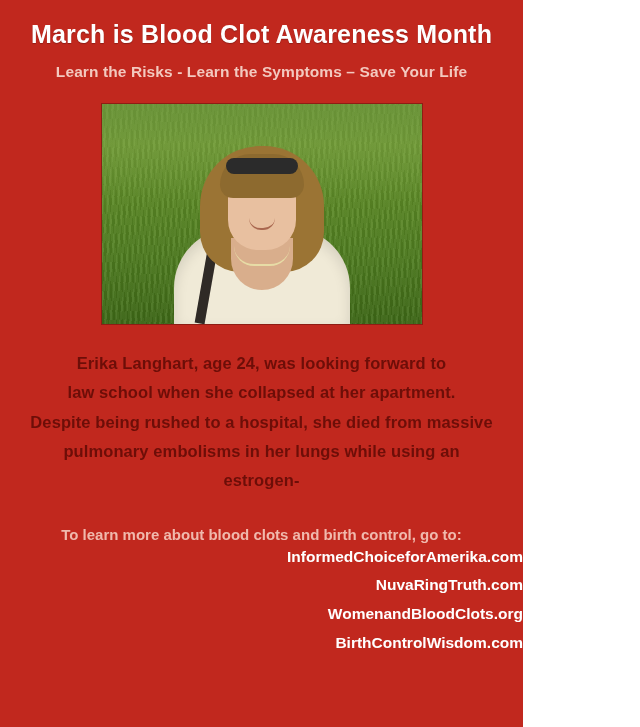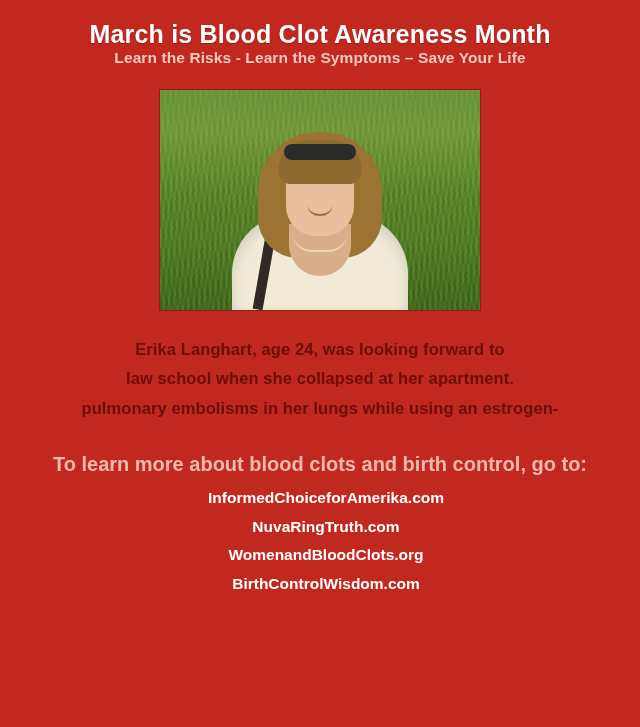--- a/index.html
+++ b/index.html
@@ -5,40 +5,41 @@
   html, body {
     margin: 0;
     padding: 0;
     background: #ffffff;
   }
   body {
     font-family: "Liberation Sans", sans-serif;
   }
   .poster {
     position: relative;
-    width: 640px;
+    width: 523px;
     height: 727px;
     background: #c1281e;
     overflow: hidden;
     box-sizing: border-box;
   }
   .headline {
     text-align: center;
     color: #ffffff;
     font-size: 25px;
     font-weight: bold;
     letter-spacing: 0.2px;
     padding-top: 20px;
     text-shadow: 0 1px 1px rgba(0,0,0,0.25);
   }
   .subhead {
     text-align: center;
     color: #f3c9bf;
     font-size: 15.5px;
     font-weight: bold;
+    margin-top: 14px;
     letter-spacing: 0.1px;
   }
   .photo-wrap {
     width: 320px;
     height: 220px;
     margin: 22px auto 0 auto;
     border: 1px solid #8e1d14;
     position: relative;
     overflow: hidden;
     background: #4a7a1e;
@@ -169,26 +170,25 @@
     color: #6d0e08;
     font-size: 16.5px;
     font-weight: bold;
     line-height: 1.78;
     letter-spacing: 0.1px;
   }
   .cta {
     margin-top: 30px;
     text-align: center;
     color: #f0b9ad;
-    font-size: 20px;
+    font-size: 15px;
     font-weight: bold;
   }
   .links {
-    margin-top: 8px;
-    text-align: center;
+    text-align: right;
     padding-left: 12px;
   }
   .link {
     display: block;
     color: #ffffff;
     font-size: 15.5px;
     font-weight: bold;
     line-height: 1.85;
     text-decoration: none;
   }
@@ -213,20 +213,21 @@
       <div class="smile"></div>
       <div class="necklace"></div>
       <div class="hair-front"></div>
       <div class="sunglasses"></div>
     </div>
   </div>
 
   <div class="body-text">
     <div>Erika Langhart, age 24, was looking forward to</div>
     <div>law school when she collapsed at her apartment.</div>
+    <div>Despite being rushed to a hospital, she died from massive</div>
     <div>pulmonary embolisms in her lungs while using an estrogen-</div>
   </div>
 
   <div class="cta">To learn more about blood clots and birth control, go to:</div>
 
   <div class="links">
     <a class="link" href="#">InformedChoiceforAmerika.com</a>
     <a class="link" href="#">NuvaRingTruth.com</a>
     <a class="link" href="#">WomenandBloodClots.org</a>
     <a class="link" href="#">BirthControlWisdom.com</a>

